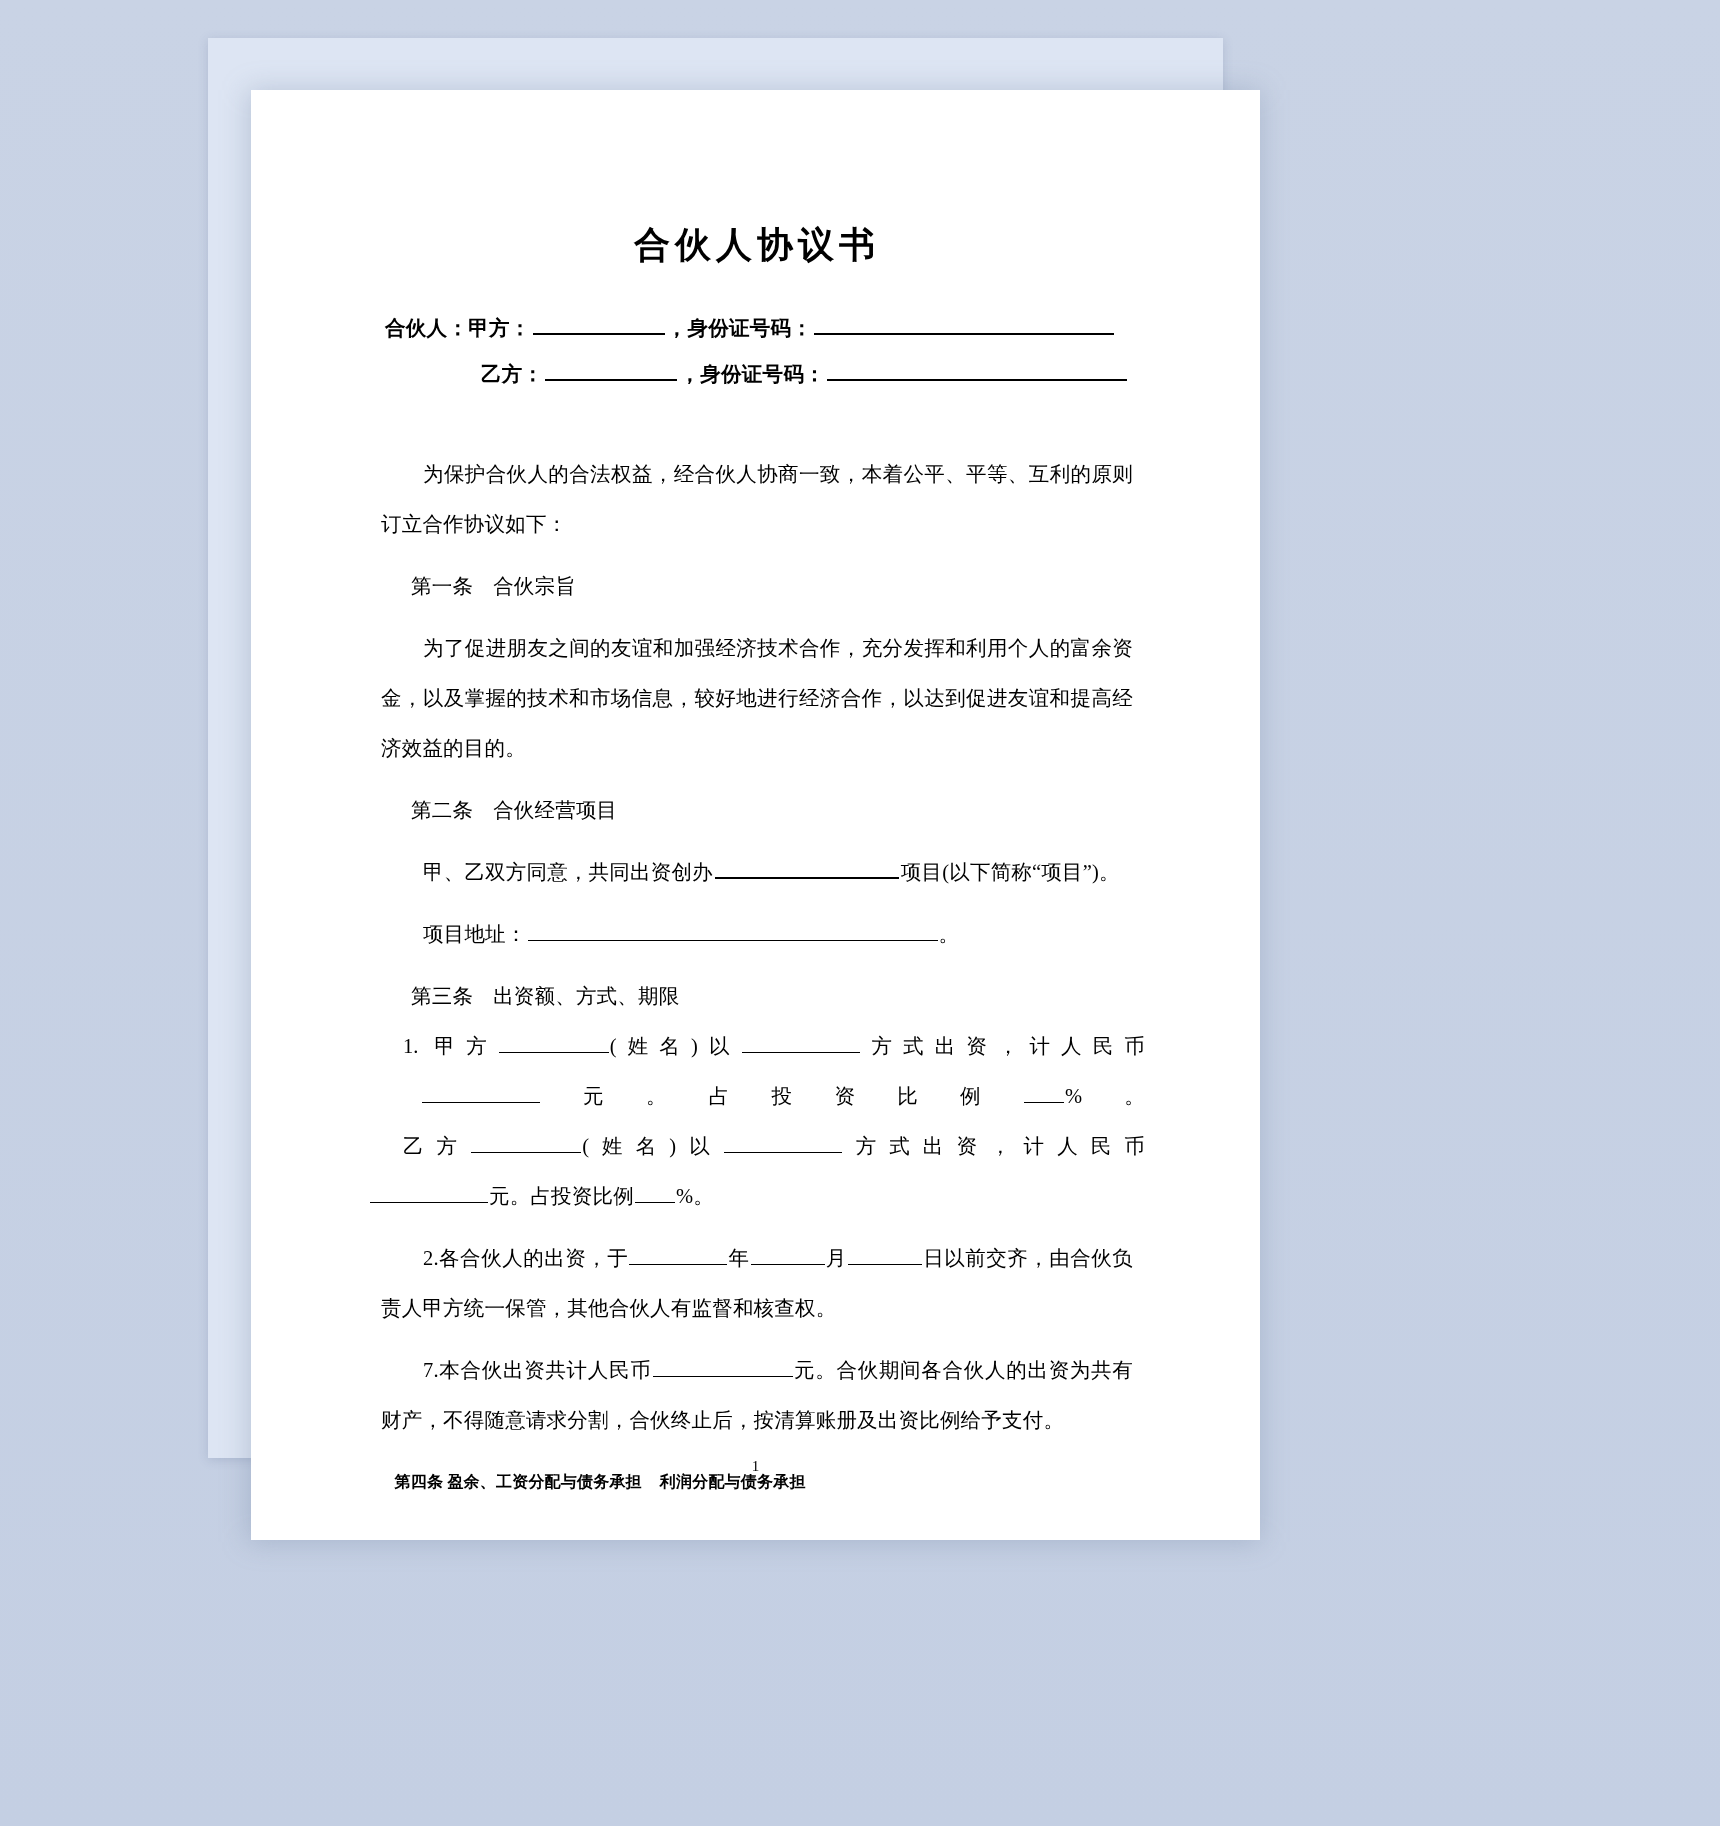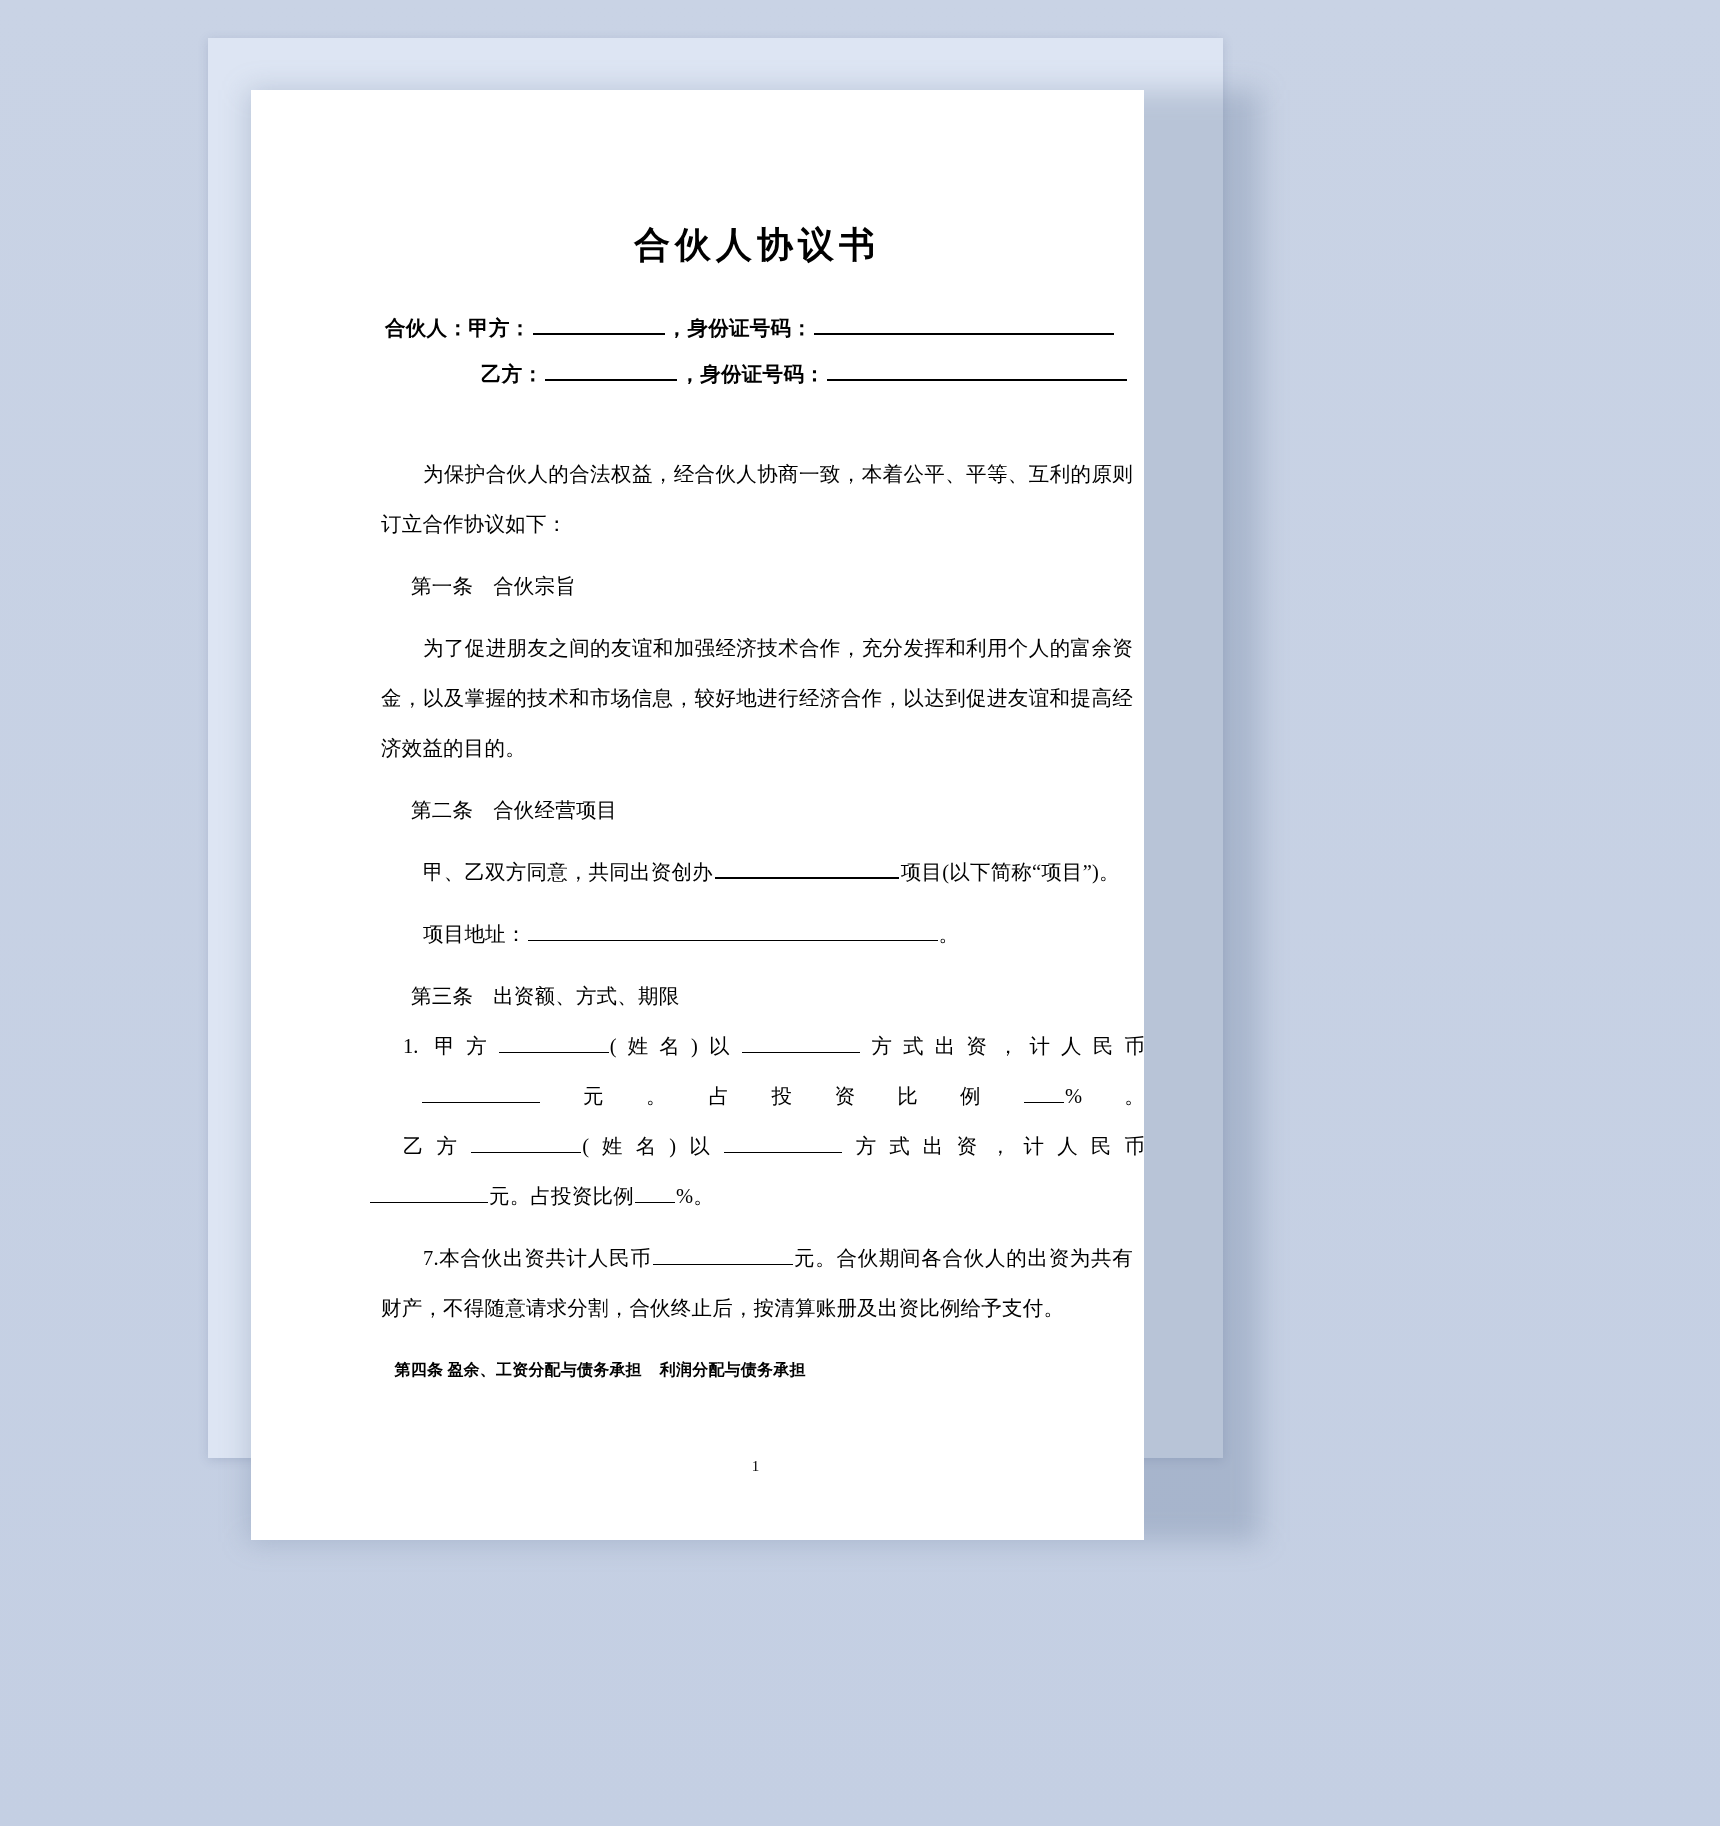--- a/index.html
+++ b/index.html
@@ -39,21 +39,21 @@
     width: 1012px;
     height: 1452px;
     background: rgba(90,110,145,0.28);
     filter: blur(14px);
   }
 
   #page {
     position: absolute;
     left: 251px;
     top: 90px;
-    width: 893px;
+    width: 1009px;
     height: 1450px;
     background: #ffffff;
     box-sizing: border-box;
     padding: 0;
     overflow: hidden;
   }
 
   
   .doc {
     position: absolute;
@@ -227,20 +227,23 @@
       </p>
 
       <p class="spread item-1">
         <span>乙方</span><span class="blank-thin w-who"></span><span>(姓名)以</span><span class="blank-thin w-way"></span><span>方式出资，</span><span>计人民币</span>
       </p>
 
       <p class="spread item-1b">
         <span class="blank-thin w-money"></span><span>元。占投资比例</span><span class="blank-thin w-pct"></span><span>%。</span>
       </p>
 
+      <p class="body-p indent">
+        <span>2.各合伙人的出资，于</span><span class="blank-thin w-year"></span><span>年</span><span class="blank-thin w-month"></span><span>月</span><span class="blank-thin w-day"></span><span>日以前交齐，由合伙负责人甲方统一保管，其他合伙人有监督和核查权。</span>
+      </p>
 
       <p class="body-p indent">
         <span>7.本合伙出资共计人民币</span><span class="blank-thin w-total"></span><span>元。合伙期间各合伙人的出资为共有财产，不得随意请求分割，合伙终止后，按清算账册及出资比例给予支付。</span>
       </p>
 
       <p class="clause-head-bold">
         <span>第四条</span> <span>盈余、工资分配与债务承担</span><span class="gap2"></span><span>利润分配与债务承担</span>
       </p>
 
     </div>

